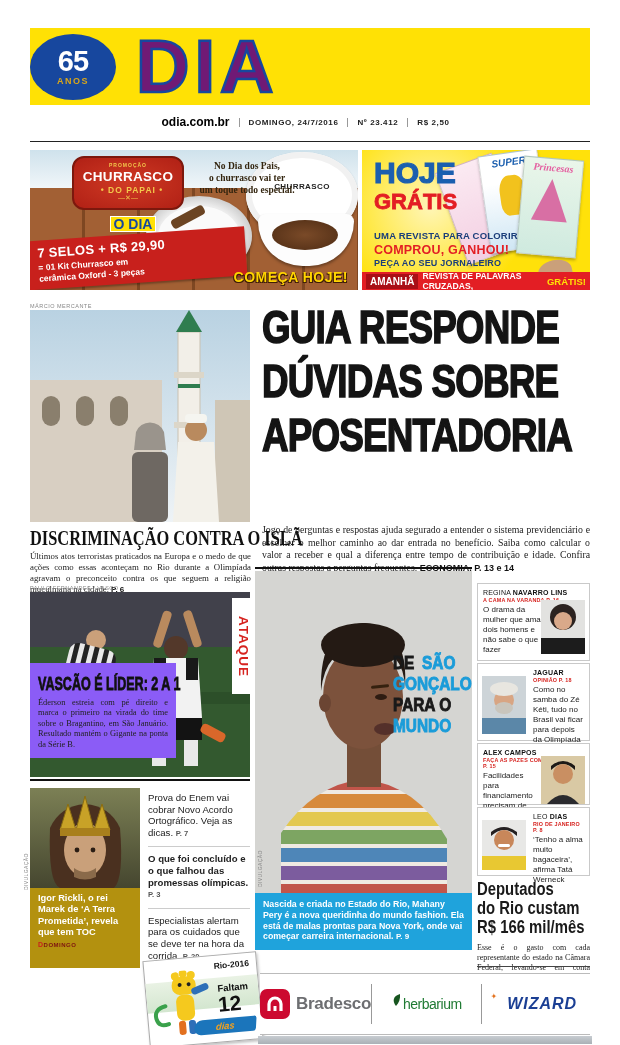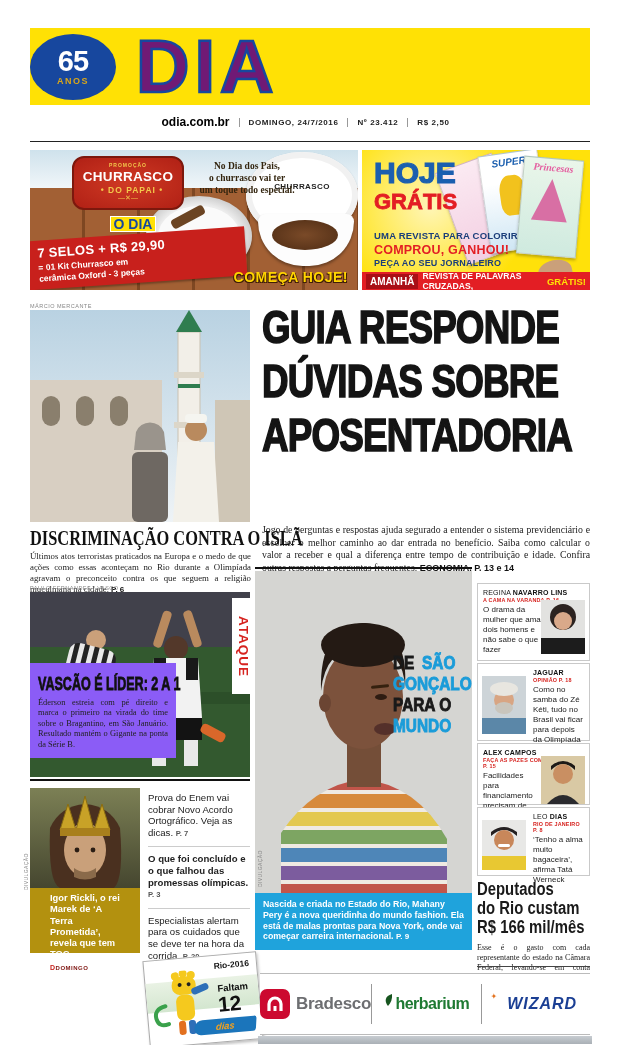--- a/index.html
+++ b/index.html
@@ -101,22 +101,22 @@
   .ataque{left:202px;top:6px;width:22px;height:96px;background:#fff;color:#D6231F;
           font-weight:700;font-size:13.5px;letter-spacing:1px;writing-mode:vertical-rl;
           text-align:center;line-height:22px;}
   .vasco-box{left:0px;top:71px;width:146px;background:#8b5cf6;padding:10px 8px 8px;box-sizing:border-box;}
   .vasco-headline .cond{transform:scaleX(.66);font-size:19px;font-weight:700;
                         -webkit-text-stroke:.8px #111;color:#111;}
   .vasco-body{font-family:"Liberation Serif",serif;font-size:8.4px;line-height:10.4px;color:#222;margin-top:3px;text-align:justify;}
 
   .rule-leftbot{left:30px;top:779px;width:220px;height:2px;background:#111;}
   .vcred{writing-mode:vertical-rl;transform:rotate(180deg);font-size:5px;color:#888;letter-spacing:.4px;}
-  .gold-box{left:30px;top:888px;width:110px;height:65px;background:#B3910F;color:#fff;
-            padding:5px 20px;box-sizing:border-box;}
+  .gold-box{left:30px;top:888px;width:110px;height:80px;background:#B3910F;color:#fff;
+            padding:5px 8px;box-sizing:border-box;}
   .gold-box-text{font-size:9.3px;line-height:11.3px;font-weight:700;}
   .gold-tag{margin-top:3px;font-size:6px;font-weight:700;color:#7E1410;letter-spacing:.5px;}
   .gold-tag .d{color:#C8201C;font-size:7px;}
 
   .briefs{left:148px;top:786px;width:102px;}
   .brief{padding:6px 0 7px;border-bottom:1px solid #ccc;font-size:9.6px;line-height:11.6px;color:#222;}
   .brief.bold{font-weight:700;}
   .brief:last-child{border-bottom:none;}
   .bpage{font-size:7.6px;color:#555;font-weight:700;}
 
@@ -154,21 +154,21 @@
   .rio-dias{position:absolute;right:5px;bottom:8px;width:62px;height:15px;background:#1B75BB;
             border-radius:8px 3px 3px 8px;transform:skewX(-8deg);color:#F6A21D;font-weight:700;
             font-size:9.5px;text-align:center;line-height:15px;font-style:italic;}
   .rio-grass{position:absolute;left:0;top:22px;width:112px;height:30px;background:linear-gradient(#e9f2e4,#d3e6cf);}
 
   .sponsors{left:260px;top:973px;width:330px;height:60px;background:#fff;border-top:1px solid #bbb;border-bottom:1px solid #bbb;
             display:flex;align-items:center;}
   .sp-cell{flex:1;display:flex;align-items:center;justify-content:center;gap:6px;height:100%;}
   .sp-div{width:1px;height:40px;background:#999;}
   .bradesco-text{font-size:17px;font-weight:700;color:#6d6e71;letter-spacing:-.3px;}
-  .herbarium-text{font-size:16px;font-weight:700;color:#1F7A33;letter-spacing:-.5px;}
+  .herbarium-text{font-size:14px;font-weight:400;color:#1F7A33;letter-spacing:-.5px;}
   .wizard-text{font-size:16px;font-weight:700;font-style:italic;color:#1B3F94;letter-spacing:1px;}
   .spark{position:relative;top:-8px;left:-4px;color:#E4731F;font-size:8px;}
   .edge-strip{left:258px;top:1036px;width:334px;height:8px;background:linear-gradient(#c7ccd1,#aab0b6);}
 </style>
 </head>
 <body>
 
 <div class="page">
 
   <div class="abs masthead">

